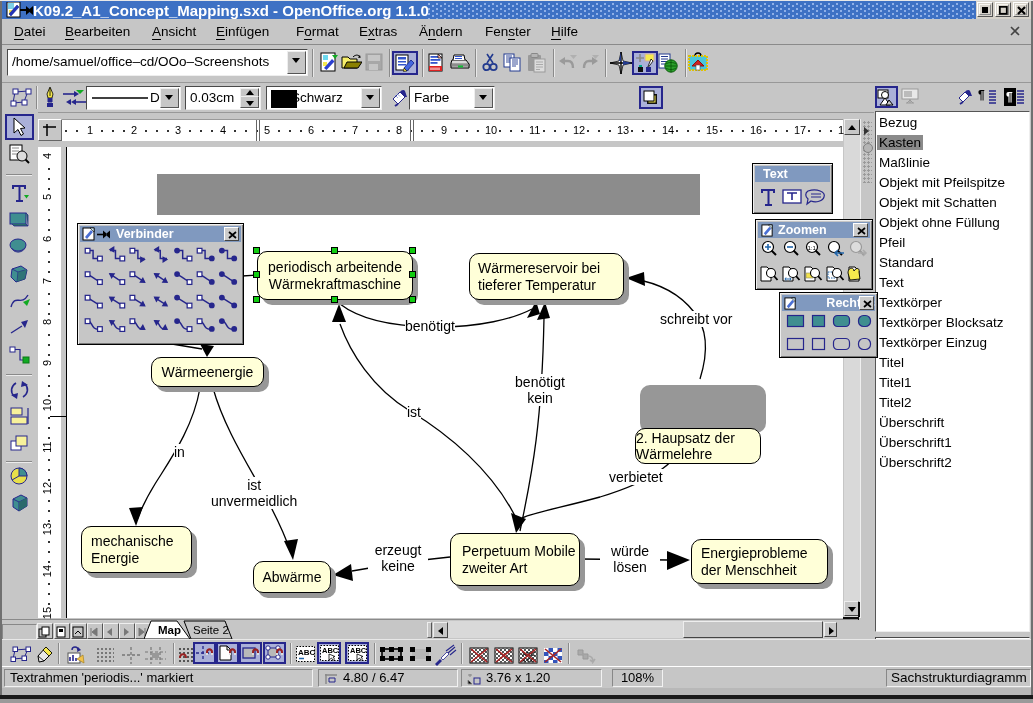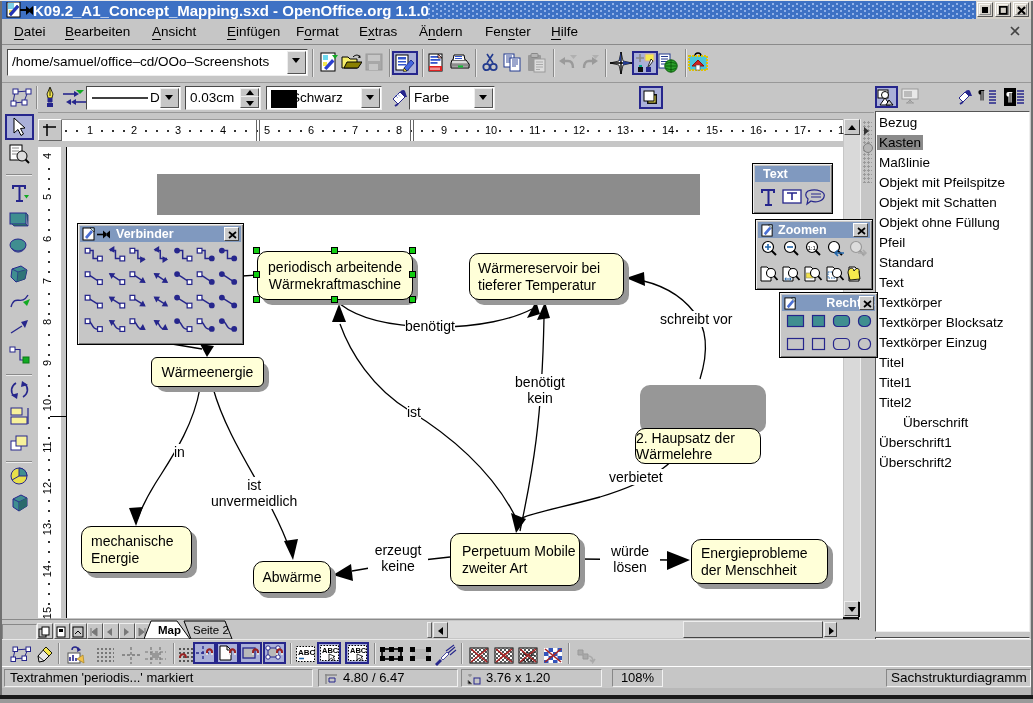--- a/index.html
+++ b/index.html
@@ -114,21 +114,21 @@
     <div class="inner"></div>
     <svg class="abs" style="left:3px;top:3px" width="9" height="9">
       <path d="M1 1 L8 8 M8 1 L1 8" stroke="#000" stroke-width="2.2"></path>
     </svg>
   </div>
 
 <div id="menubar">
  <div class="menuitem" style="left:12px"><u>D</u>atei</div>
  <div class="menuitem" style="left:63px"><u>B</u>earbeiten</div>
  <div class="menuitem" style="left:150px"><u>A</u>nsicht</div>
- <div class="menuitem" style="left:225px"><u>E</u>infügen</div>
+ <div class="menuitem" style="left:214px"><u>E</u>infügen</div>
  <div class="menuitem" style="left:294px">F<u>o</u>rmat</div>
  <div class="menuitem" style="left:357px">E<u>x</u>tras</div>
  <div class="menuitem" style="left:417px">Ä<u>n</u>dern</div>
  <div class="menuitem" style="left:483px">Fen<u>s</u>ter</div>
  <div class="menuitem" style="left:549px"><u>H</u>ilfe</div>
  <svg class="abs" style="left:1008px;top:7px" width="10" height="10">
       <path d="M1 1 L9 9 M9 1 L1 9" stroke="#444" stroke-width="1.6"></path>
     </svg>
 </div>
 
@@ -588,21 +588,21 @@
 <polygon points="129,508 143,507 136,526" fill="#000"></polygon>
 <polygon points="284,541 298,539 293,560" fill="#000"></polygon>
 <polygon points="351,564 353,581 333,575" fill="#000"></polygon>
 <polygon points="667,551 667,570 690,560" fill="#000"></polygon>
 </svg>
 <div class="nshadow" style="left:262px;top:256px;width:156px;height:49px;"></div>
 <div class="node" style="left:257px;top:251px;width:156px;height:49px;">periodisch arbeitende<br>Wärmekraftmaschine</div>
 <div class="nshadow" style="left:474px;top:258px;width:155px;height:47px;"></div>
 <div class="node" style="left:469px;top:253px;width:155px;height:47px;justify-content:flex-start;text-align:left;padding-left:8px;">Wärmereservoir bei<br>tieferer Temperatur</div>
 <div class="nshadow" style="left:156px;top:362px;width:113px;height:30px;"></div>
-<div class="node" style="left:151px;top:357px;width:113px;height:30px;border-radius:6px;">Wärmeenergie</div>
+<div class="node" style="left:151px;top:357px;width:113px;height:30px;">Wärmeenergie</div>
 <div class="nshadow" style="left:640px;top:385px;width:126px;height:48px;"></div>
 <div class="node" style="left:635px;top:380px;width:126px;height:36px;justify-content:flex-start;text-align:left;margin-top:48px;">2. Haupsatz der<br>Wärmelehre</div>
 <div class="nshadow" style="left:86px;top:531px;width:111px;height:47px;"></div>
 <div class="node" style="left:81px;top:526px;width:111px;height:47px;justify-content:flex-start;text-align:left;padding-left:9px;">mechanische<br>Energie</div>
 <div class="nshadow" style="left:258px;top:566px;width:78px;height:32px;"></div>
 <div class="node" style="left:253px;top:561px;width:78px;height:32px;">Abwärme</div>
 <div class="nshadow" style="left:455px;top:538px;width:130px;height:53px;"></div>
 <div class="node" style="left:450px;top:533px;width:130px;height:53px;justify-content:flex-start;text-align:left;padding-left:11px;">Perpetuum Mobile<br>zweiter Art</div>
 <div class="nshadow" style="left:696px;top:544px;width:137px;height:45px;"></div>
 <div class="node" style="left:691px;top:539px;width:137px;height:45px;justify-content:flex-start;text-align:left;padding-left:9px;">Energieprobleme<br>der Menschheit</div>
@@ -931,21 +931,21 @@
 <div class="sitem" style="top:103px;">Objekt ohne Füllung</div>
 <div class="sitem" style="top:123px;">Pfeil</div>
 <div class="sitem" style="top:143px;">Standard</div>
 <div class="sitem" style="top:163px;">Text</div>
 <div class="sitem" style="top:183px;">Textkörper</div>
 <div class="sitem" style="top:203px;">Textkörper Blocksatz</div>
 <div class="sitem" style="top:223px;">Textkörper Einzug</div>
 <div class="sitem" style="top:243px;">Titel</div>
 <div class="sitem" style="top:263px;">Titel1</div>
 <div class="sitem" style="top:283px;">Titel2</div>
-<div class="sitem" style="top:303px;margin-left:24px;">Überschrift</div>
+<div class="sitem" style="top:303px;">Überschrift</div>
 <div class="sitem" style="top:323px;">Überschrift1</div>
 <div class="sitem" style="top:343px;">Überschrift2</div>
 </div>
 <div class="combo" style="left:1px;top:554px;width:155px;height:24px;">
 <div class="ctext" style="top:3px;">Alle Vorlagen</div>
       <div class="btn"></div>
     </div>
 </div>
 
 <div id="bottombar">

